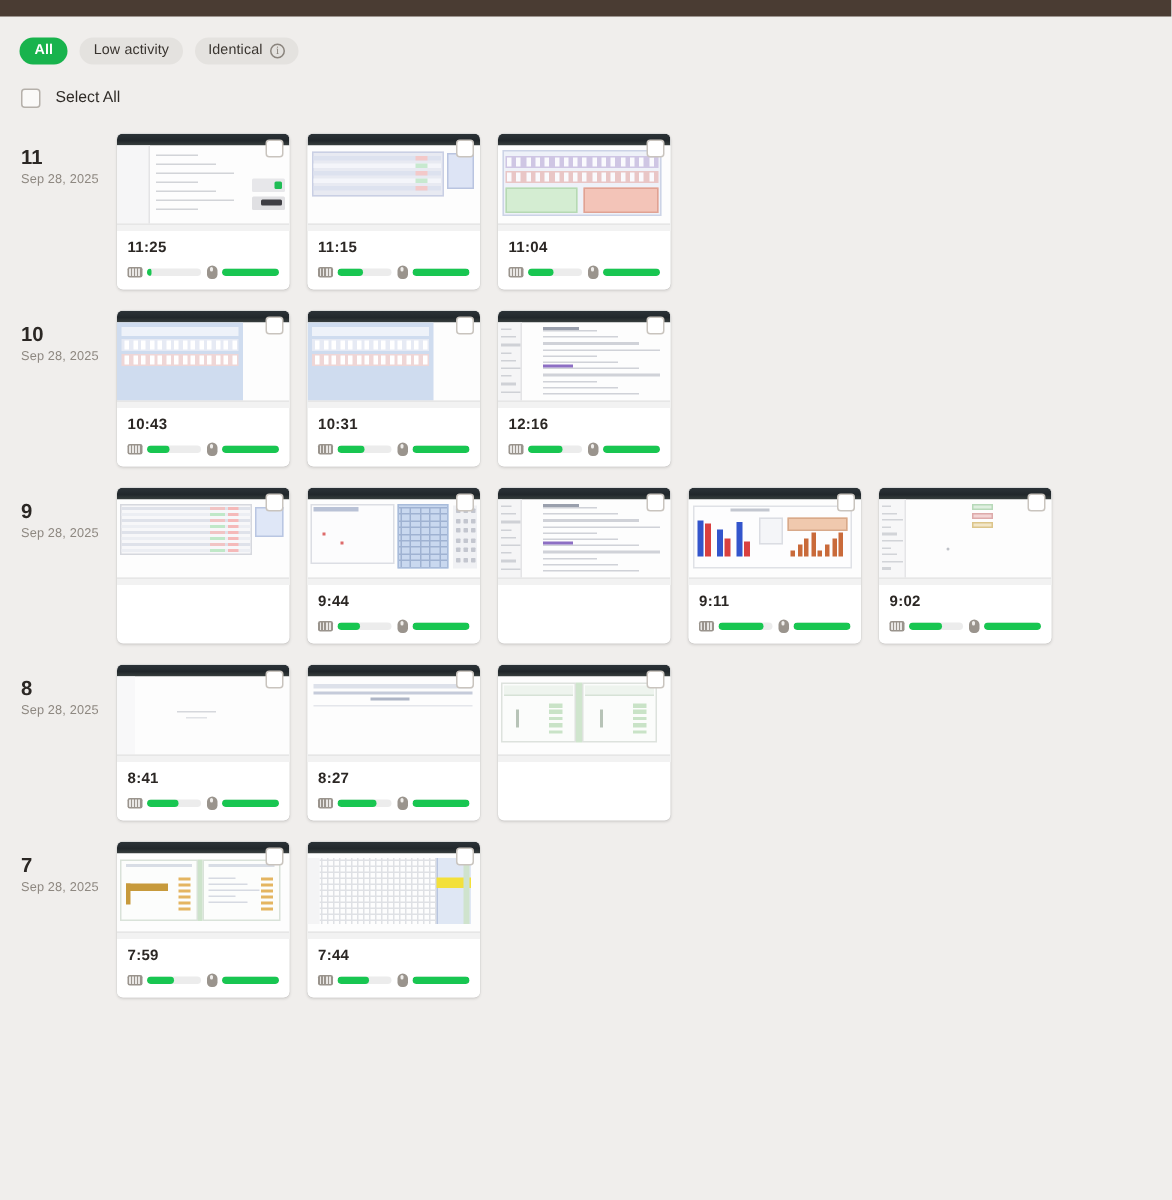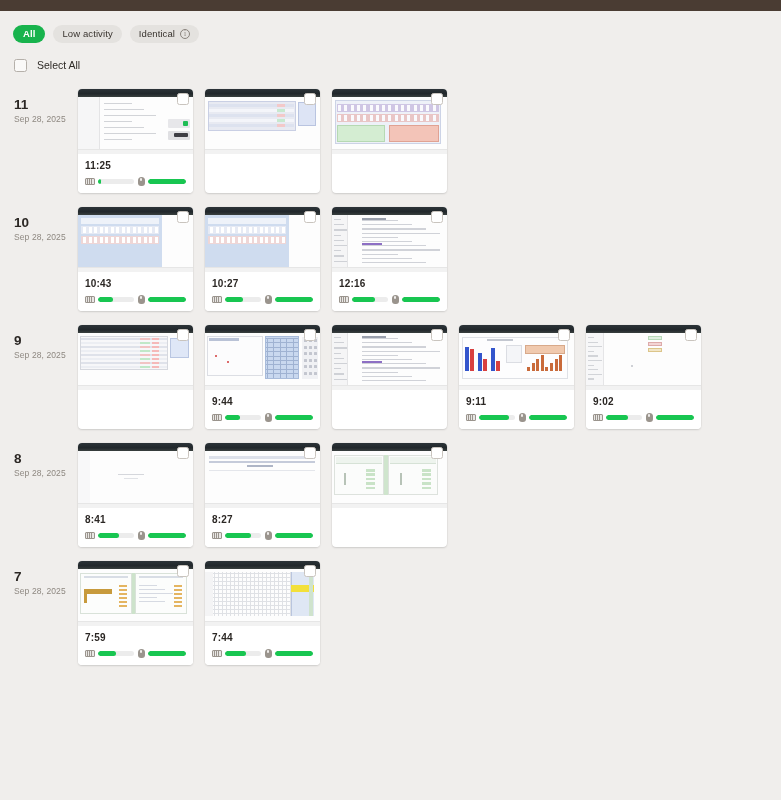--- a/index.html
+++ b/index.html
@@ -311,20 +311,37 @@
                 <div class="art" style="left: 72px; top: 7px; width: 8px; height: 3px; background: rgb(243, 201, 201);"></div>
                 <div class="art" style="left: 72px; top: 12px; width: 8px; height: 3px; background: rgb(199, 233, 207);"></div>
                 <div class="art" style="left: 72px; top: 17px; width: 8px; height: 3px; background: rgb(243, 201, 201);"></div>
                 <div class="art" style="left: 72px; top: 22px; width: 8px; height: 3px; background: rgb(199, 233, 207);"></div>
                 <div class="art" style="left: 72px; top: 27px; width: 8px; height: 3px; background: rgb(243, 201, 201);"></div>
                 <div class="art" style="left: 93px; top: 5px; width: 18px; height: 24px; background: rgb(221, 228, 245); border: 0.5px solid rgb(185, 196, 224);"></div>
               </div>
               <div class="thumb-footerline"></div>
             </div>
             <div class="card-cb"></div>
+          </div>
+          <div class="meta">
+            <div class="time">11:15</div>
+            <div class="bars">
+              <div class="bargroup">
+                <div class="kb-icon"></div>
+                <div class="track">
+                  <div class="fill" style="width: 48%;"></div>
+                </div>
+              </div>
+              <div class="bargroup">
+                <div class="mouse-icon"></div>
+                <div class="track">
+                  <div class="fill" style="width: 100%;"></div>
+                </div>
+              </div>
+            </div>
           </div>
         </div>
         <div class="card">
           <div class="thumb">
             <div class="thumb-titlebar"></div>
             <div class="thumb-body">
               <div style="position: absolute; inset: 0px;">
                 <div class="art" style="left: 3px; top: 3px; width: 106px; height: 44px; background: rgb(238, 241, 248); border: 0.5px solid rgb(204, 211, 230);"></div>
                 <div class="art" style="left: 5px; top: 7px; width: 102px; height: 8px; background: rgb(207, 198, 228);"></div>
                 <div class="art" style="left: 5px; top: 17px; width: 102px; height: 8px; background: rgb(233, 198, 198);"></div>
@@ -360,20 +377,37 @@
                 <div class="art" style="left: 87.9px; top: 18px; width: 3px; height: 6px; background: rgb(250, 250, 253);"></div>
                 <div class="art" style="left: 94.2px; top: 18px; width: 3px; height: 6px; background: rgb(250, 250, 253);"></div>
                 <div class="art" style="left: 100.5px; top: 18px; width: 3px; height: 6px; background: rgb(250, 250, 253);"></div>
                 <div class="art" style="left: 5px; top: 28px; width: 48px; height: 17px; background: rgb(212, 237, 210); border: 0.5px solid rgb(182, 217, 179);"></div>
                 <div class="art" style="left: 57px; top: 28px; width: 50px; height: 17px; background: rgb(243, 196, 184); border: 0.5px solid rgb(224, 162, 147);"></div>
               </div>
               <div class="thumb-footerline"></div>
             </div>
             <div class="card-cb"></div>
           </div>
+          <div class="meta">
+            <div class="time">11:04</div>
+            <div class="bars">
+              <div class="bargroup">
+                <div class="kb-icon"></div>
+                <div class="track">
+                  <div class="fill" style="width: 47%;"></div>
+                </div>
+              </div>
+              <div class="bargroup">
+                <div class="mouse-icon"></div>
+                <div class="track">
+                  <div class="fill" style="width: 100%;"></div>
+                </div>
+              </div>
+            </div>
+          </div>
         </div>
       </div>
     </div>
     <div class="hour-row">
       <div class="hour-label">
         <div class="hour-num">10</div>
         <div class="hour-date">Sep 28, 2025</div>
       </div>
       <div class="cards">
         <div class="card">
@@ -472,21 +506,21 @@
                 <div class="art" style="left: 60px; top: 22px; width: 3px; height: 6px; background: rgb(255, 255, 255);"></div>
                 <div class="art" style="left: 65.5px; top: 22px; width: 3px; height: 6px; background: rgb(255, 255, 255);"></div>
                 <div class="art" style="left: 71px; top: 22px; width: 3px; height: 6px; background: rgb(255, 255, 255);"></div>
                 <div class="art" style="left: 76.5px; top: 22px; width: 3px; height: 6px; background: rgb(255, 255, 255);"></div>
               </div>
               <div class="thumb-footerline"></div>
             </div>
             <div class="card-cb"></div>
           </div>
           <div class="meta">
-            <div class="time">10:27</div>
+            <div class="time">10:31</div>
             <div class="bars">
               <div class="bargroup">
                 <div class="kb-icon"></div>
                 <div class="track">
                   <div class="fill" style="width: 52%;"></div>
                 </div>
               </div>
               <div class="bargroup">
                 <div class="mouse-icon"></div>
                 <div class="track">

